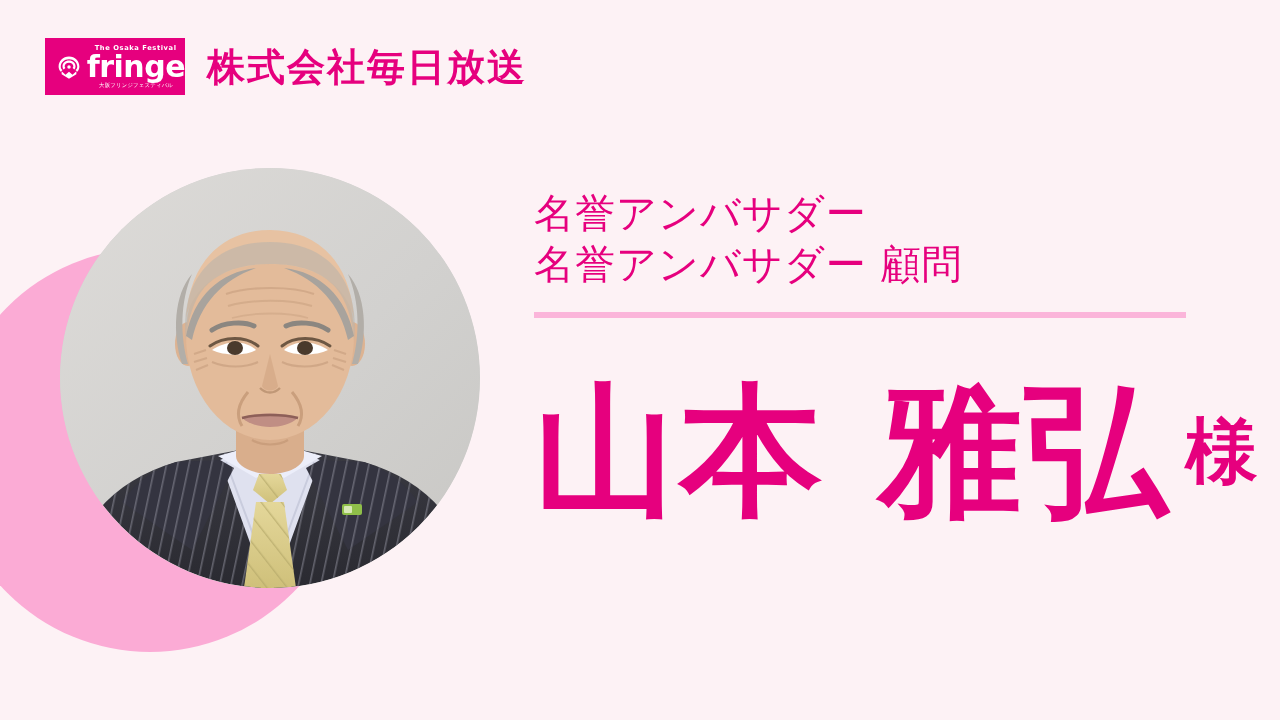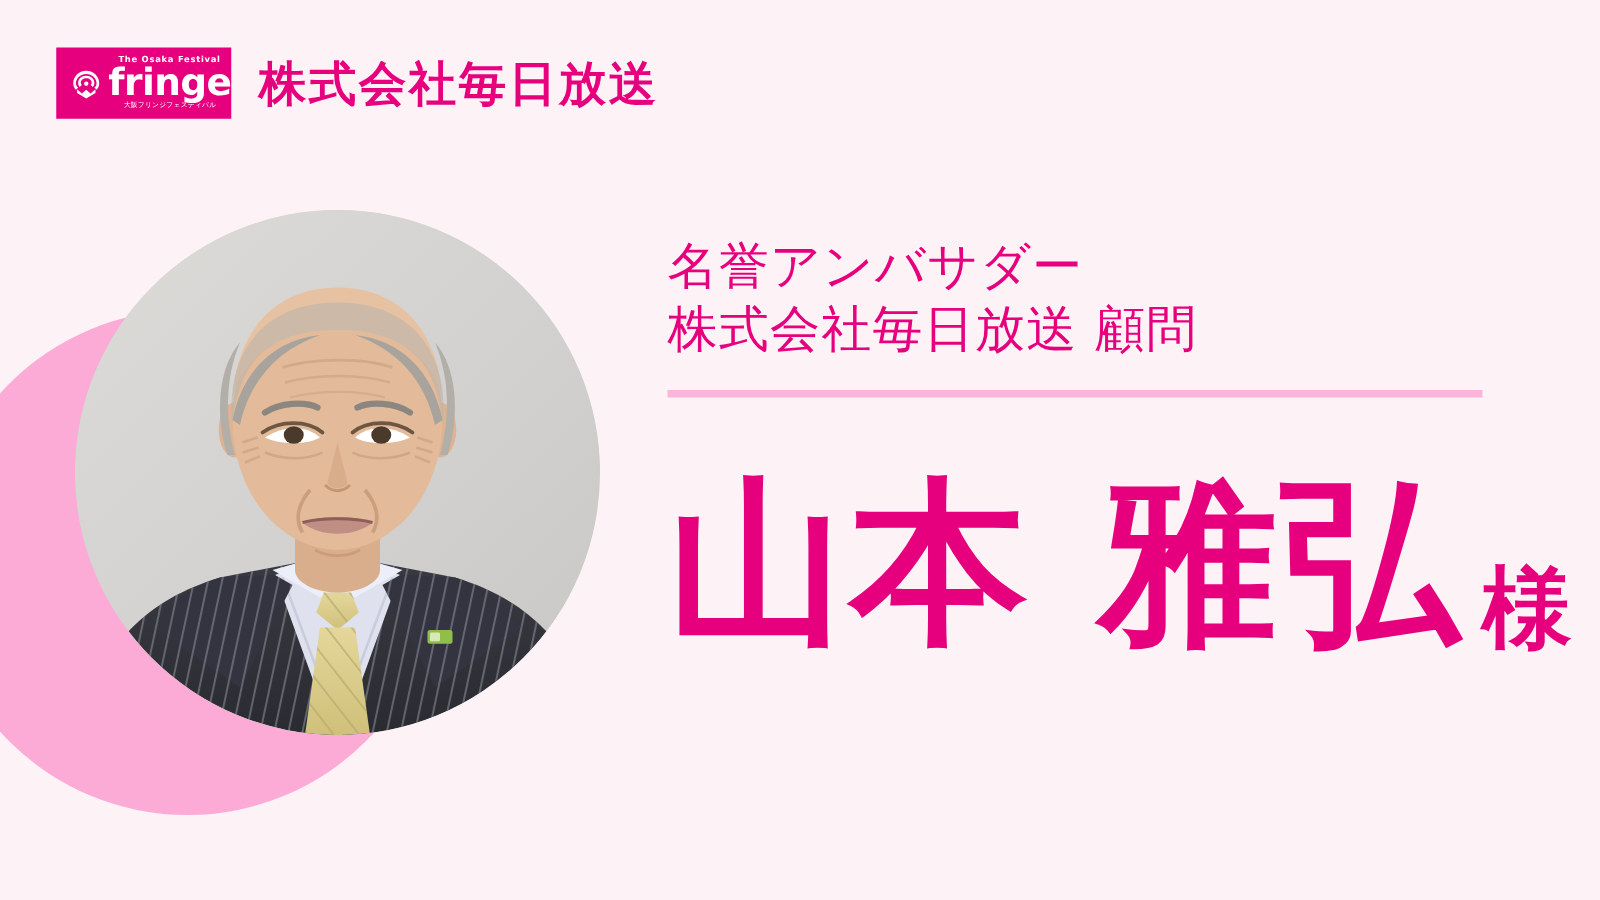--- a/index.html
+++ b/index.html
@@ -153,21 +153,21 @@
   .divider {
     margin-top: 22px;
     width: 652px;
     height: 6px;
     background: #fbb5da;
   }
 
   .name-row {
     margin-top: 62px;
     display: flex;
-    align-items: flex-end;
+    align-items: center;
     white-space: nowrap;
   }
 
   .name-main {
     color: #e6007e;
     font-size: 142px;
     font-weight: bold;
     line-height: 1;
     letter-spacing: 4px;
   }
@@ -306,21 +306,21 @@
         <path d="M182 250 C196 244 224 244 238 250 C224 262 196 262 182 250 Z" fill="#c08e84"></path>
         <path d="M182 250 C196 246 224 246 238 250" fill="none" stroke="#8d5f58" stroke-width="2.4"></path>
 
         <path d="M192 272 C202 278 218 278 228 272" fill="none" stroke="#c69a78" stroke-width="2.2" opacity="0.8"></path>
       </g>
     </svg>
   </div>
 
   <div class="info">
     <div class="role-line">名誉アンバサダー</div>
-    <div class="role-line">株式会社毎日放送 顧問</div>
+    <div class="role-line">名誉アンバサダー 顧問</div>
     <div class="divider"></div>
     <div class="name-row">
       <span class="name-main">山本 雅弘</span>
       <span class="name-suffix">様</span>
     </div>
   </div>
 
 </div>
 
 </body></html>

